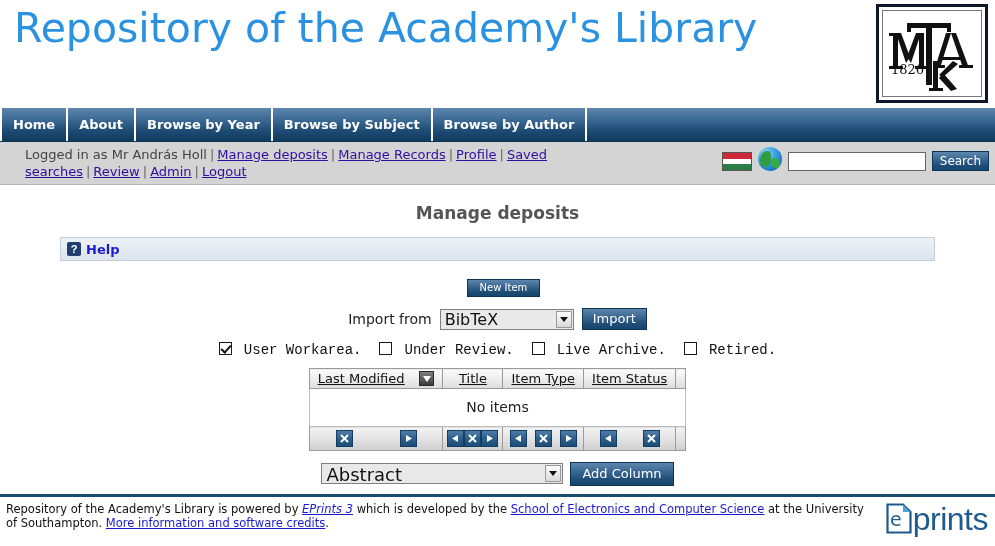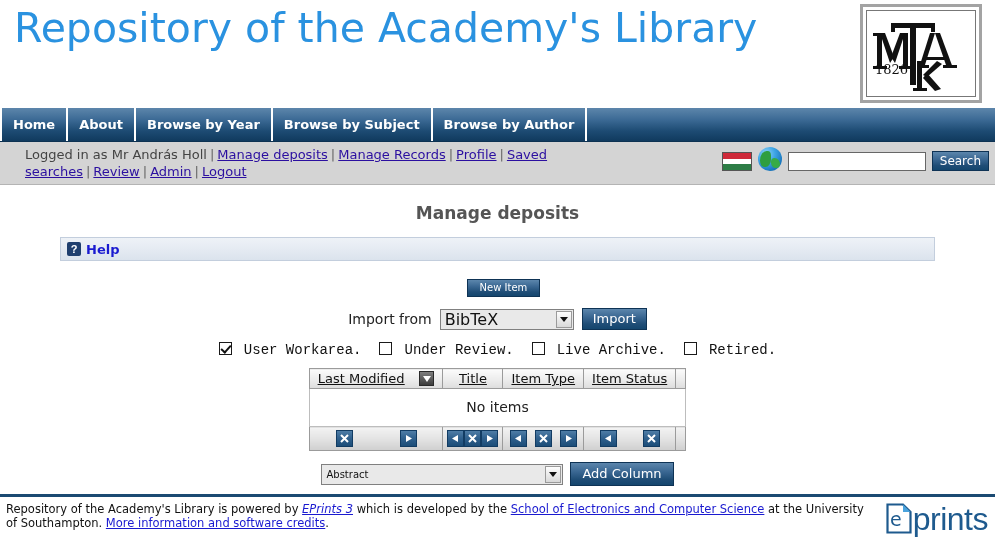--- a/index.html
+++ b/index.html
@@ -30,25 +30,25 @@
     top: 4px;
     font-size: 41px;
     color: #2a92e0;
     font-weight: normal;
     letter-spacing: 0px;
     white-space: nowrap;
     font-family: "DejaVu Sans", sans-serif;
   }
   .logo-box {
     position: absolute;
-    right: 13px;
+    right: 7px;
     top: 4px;
-    width: 122px;
+    width: 112px;
     height: 99px;
-    border: 3px solid #a3a3a3;
+    border: 3px solid #0f172a;
     background: #ffffff;
     padding: 3px;
   }
   .logo-inner {
     width: 100%;
     height: 100%;
     border: 1px solid #777;
     position: relative;
     background: #fff;
   }
@@ -361,21 +361,21 @@
     border: 1px solid #123c63;
     display: flex; align-items: center; justify-content: center;
     cursor: pointer;
     flex: none;
   }
   .ibtn svg { display: block; }
 
   .addcol-row { margin-top: 11px; gap: 7px; }
   .sel-wide {
     width: 242px;
-    font-size: 10px;
+    font-size: 18px;
   }
   .btn-addcol {
     background: linear-gradient(to bottom, #5c86ac 0%, #3a6792 40%, #1f4d76 75%, #14466e 100%);
     border: 1px solid #0e3355;
     color: #ffffff;
     font-size: 13px;
     padding: 3px 11px 4px 11px;
     cursor: pointer;
     font-family: "DejaVu Sans", sans-serif;
   }

